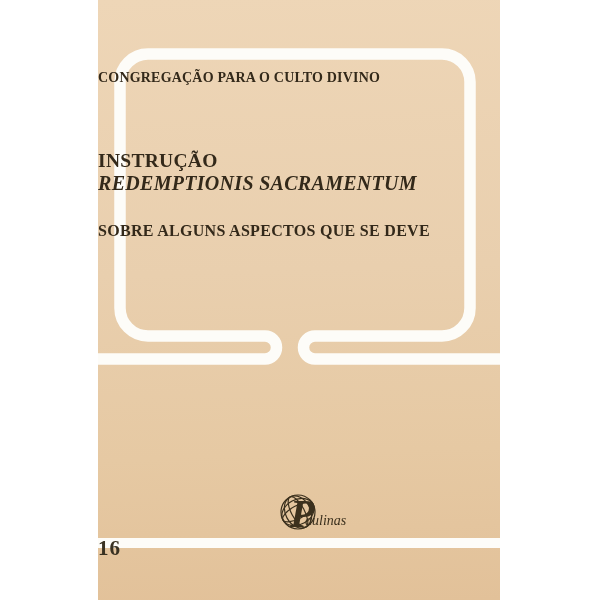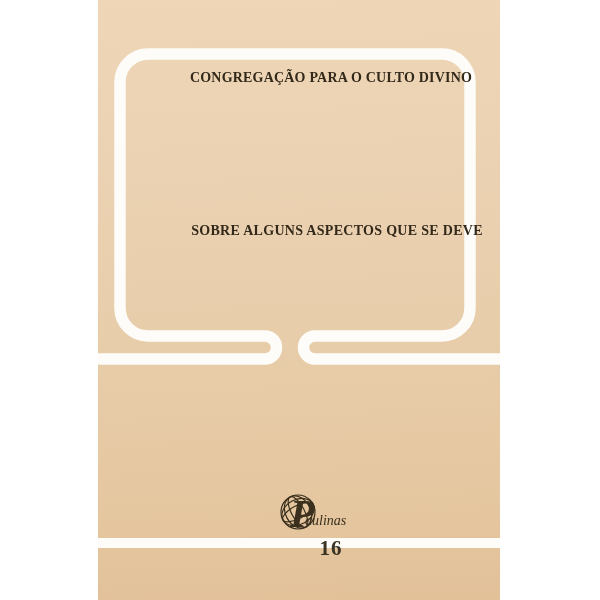--- a/index.html
+++ b/index.html
@@ -17,29 +17,28 @@
     background: linear-gradient(178deg, #eed6b7 0%, #e9cfae 45%, #e6c9a3 75%, #e2c199 100%);
     overflow: hidden;
   }
   .art {
     position: absolute; left: 0; top: 0;
     width: 402px; height: 600px;
     display: block;
   }
   .txt {
     position: absolute; left: 0; width: 100%;
-    text-align: center;
+    text-align: left;
     color: #33291a;
     font-weight: bold;
-    margin-left: 32px;
   }
   .congregation { top: 71px; font-size: 14px; line-height: 13px; letter-spacing: 0.2px; }
   .titleblock   { top: 150px; font-size: 19.5px; line-height: 22px; letter-spacing: 0.3px; }
   .titleblock .italic { font-style: italic; font-size: 20px; }
-  .subtitle     { top: 222px; font-size: 14px; line-height: 17.5px; letter-spacing: 0.3px; padding-left: 12px; }
+  .subtitle     { top: 222px; font-size: 16px; line-height: 17.5px; letter-spacing: 0.3px; }
   .series {
     top: 536px; font-size: 21px;
     color: #3a3222; letter-spacing: 1px;
   }
   .borderline {
     fill: none;
     stroke: #fdfcf8;
     stroke-width: 11.5;
   }
   .stripe {
@@ -100,20 +99,24 @@
       </g>
       <text class="logo-p" x="192" y="527">P</text>
       <text class="logo-script" x="207" y="525">aulinas</text>
     </g>
   </svg>
 
   <div class="txt congregation">
     <div>CONGREGAÇÃO PARA O CULTO DIVINO</div>
   </div>
 
+  <div class="txt titleblock">
+    <div>INSTRUÇÃO</div>
+    <div class="italic">REDEMPTIONIS SACRAMENTUM</div>
+  </div>
 
   <div class="txt subtitle">
     <div>SOBRE ALGUNS ASPECTOS QUE SE DEVE</div>
   </div>
 
   <div class="txt series">16</div>
 
 </div>
 
 </body></html>

